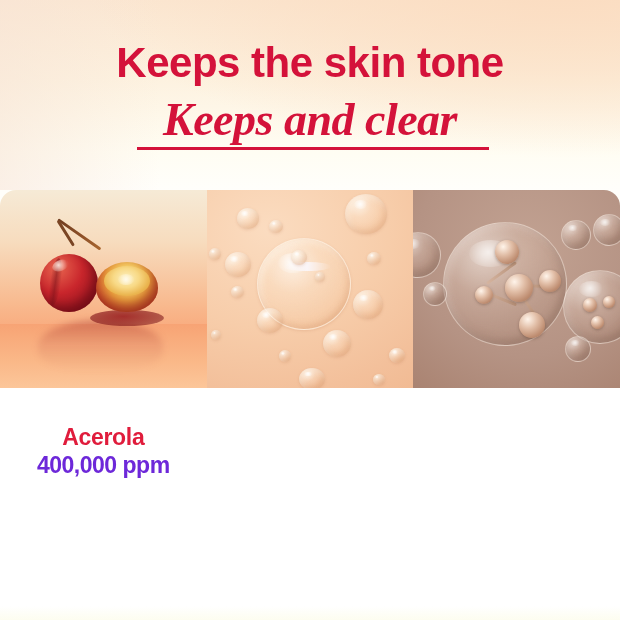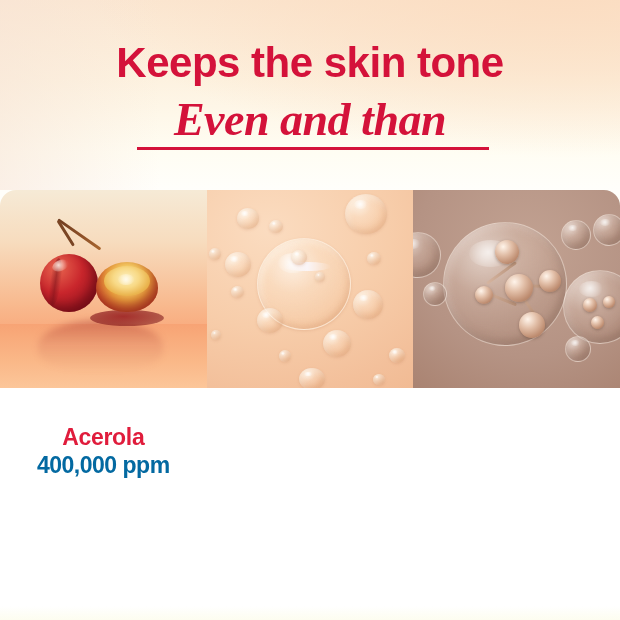--- a/index.html
+++ b/index.html
@@ -302,21 +302,21 @@
     color: #e01c3c;
     margin: 0;
     white-space: nowrap;
   }
   .ing-ppm {
     font-family: "Liberation Sans", sans-serif;
     font-weight: bold;
     font-size: 23px;
     line-height: 1.22;
     letter-spacing: -0.5px;
-    color: #0369a1;
+    color: #6d28d9;
     margin: 0 0 14px 0;
     white-space: nowrap;
   }
   .ing-desc {
     font-family: "Liberation Sans", sans-serif;
     font-size: 14px;
     line-height: 1.6;
     color: #2b2b2b;
     margin: 0;
     white-space: pre-line;
@@ -334,21 +334,21 @@
 </style>
 </head>
 <body>
 
 <div class="poster">
 
   <div class="header">
     <div class="header-tint-left"></div>
     <div class="headline-1">Keeps the skin tone</div>
     <div class="headline-2-wrap">
-      <span class="headline-2">Even and than</span>
+      <span class="headline-2">Keeps and clear</span>
     </div>
     <div class="headline-underline"></div>
   </div>
 
   <div class="strip">
 
     <div class="panel panel-acerola">
       <div class="acerola-floor"></div>
       <div class="reflection"></div>
       <div class="stem"></div>

